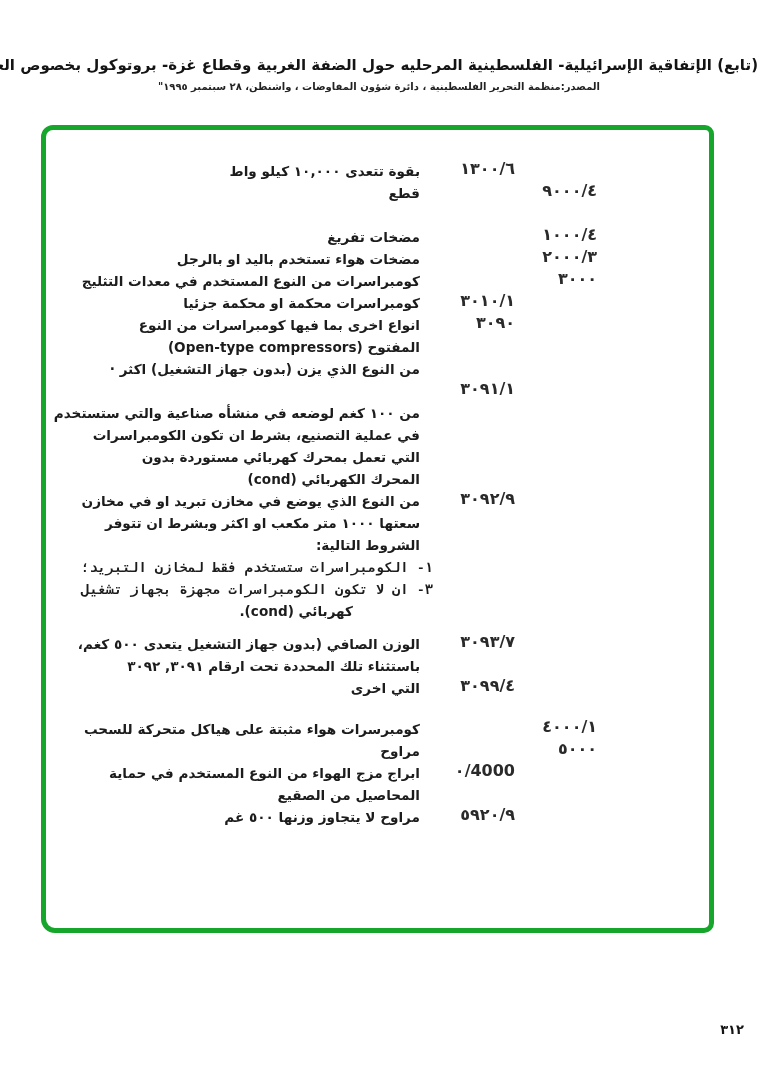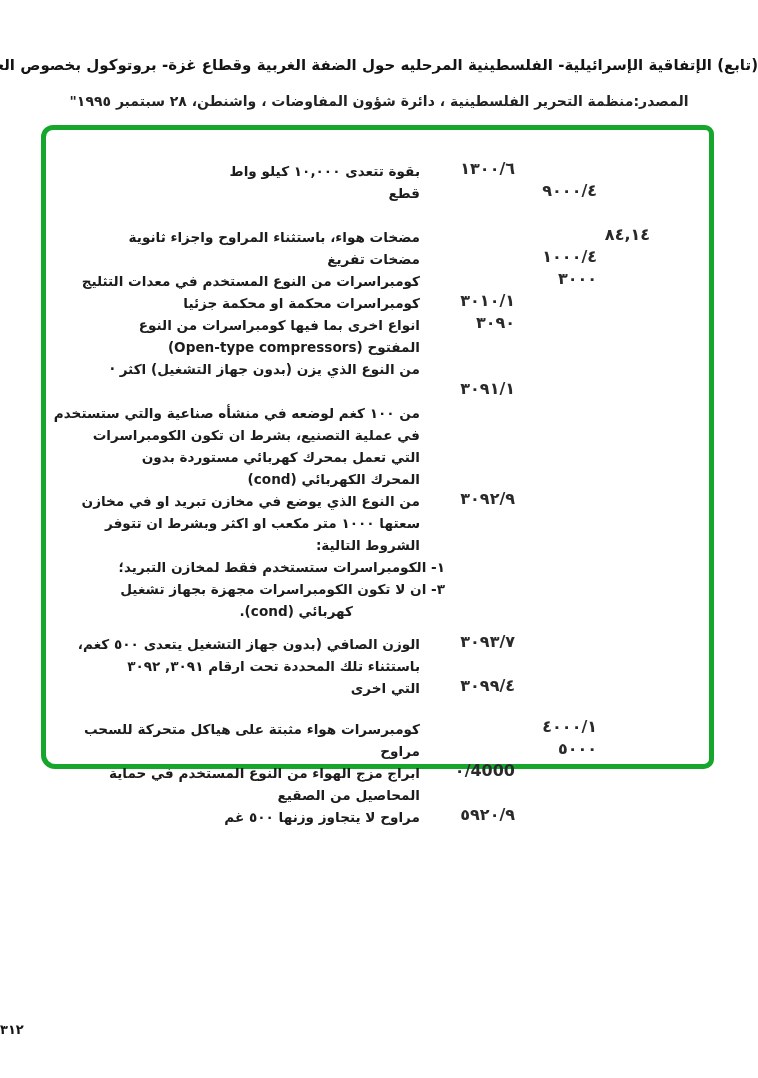--- a/index.html
+++ b/index.html
@@ -10,51 +10,51 @@
   }
   .page { position:absolute; inset:0; }
 
   
   .hdr { position:absolute; top:56px; left:0; right:0; text-align:center; direction:rtl; }
   .title {
     font-size:15px; font-weight:bold; letter-spacing:-0.2px;
     white-space:nowrap; color:#141414;
   }
   .source {
-    margin-top:19px; font-size:14px; font-weight:bold; color:#222;
+    margin-top:7px; font-size:10px; font-weight:bold; color:#222;
   }
 
   
   .box {
-    position:absolute; left:41px; top:125px; width:673px; height:644px;
+    position:absolute; left:41px; top:125px; width:673px; height:808px;
     border:5px solid #14b8a6; border-radius:12px 9px 10px 14px;
     background:transparent;
   }
   .rows { position:absolute; top:33px; left:0; right:0; direction:rtl; }
   .row  { position:relative; height:22px; }
   .spacer { width:100%; }
 
   .row .t {
     position:absolute; top:0; right:289px; white-space:nowrap; direction:rtl;
     font-size:13.6px; font-weight:bold; color:#1c1c1c;
   }
-  .row .t.list   { right:264px; }
+  .row .t.list   { right:276px;font-family:Liberation Mono, monospace; }
   .row .t.indent { right:356px; }
 
   .row .code {
     position:absolute; top:-4px; white-space:nowrap; direction:rtl;
     font-size:16px; font-weight:600; color:#2a2a2a; letter-spacing:1px;
   }
   .row .code.a { right:194px; }
   .row .code.b { right:112px; }
   .row .code.c { right:59px;  }
 
   
   .pagenum {
-    position:absolute; top:1022px; left:0; right:5px; text-align:left;
+    position:absolute; top:1022px; left:0; right:14px; text-align:right;
     font-size:13px; font-weight:bold; letter-spacing:6px; direction:rtl; color:#141414;
   }
 </style>
 </head>
 <body>
 
 <div class="page">
 
   <div class="hdr">
     <div class="title">(تابع) الإتفاقية الإسرائيلية- الفلسطينية المرحليه حول الضفة الغربية وقطاع غزة- بروتوكول بخصوص العلاقات الاقتصادية</div>
@@ -66,26 +66,26 @@
         <div class="row">
           <span class="t">بقوة تتعدى ١٠,٠٠٠ كيلو واط</span>
           <span class="code a">١٣٠٠/٦</span>
         </div>
         <div class="row">
           <span class="t">قطع</span>
           <span class="code b">٩٠٠٠/٤</span>
         </div>
         <div class="row"></div>
         <div class="row">
-          <span class="t">مضخات هواء، باستثناء المراوح واجزاء ثانوية</span>
-          <span class="code c">٨٤,١٤</span>
+          <span class="t">مضخات تفريغ</span>
+          <span class="code b">١٠٠٠/٤</span>
         </div>
         <div class="row">
-          <span class="t">مضخات تفريغ</span>
-          <span class="code b">١٠٠٠/٤</span>
+          <span class="t">مضخات هواء تستخدم باليد او بالرجل</span>
+          <span class="code b">٢٠٠٠/٣</span>
         </div>
         <div class="row">
           <span class="t">كومبراسرات من النوع المستخدم في معدات التثليج</span>
           <span class="code b">٣٠٠٠</span>
         </div>
         <div class="row">
           <span class="t">كومبراسرات محكمة او محكمة جزئيا</span>
           <span class="code a">٣٠١٠/١</span>
         </div>
         <div class="row">

